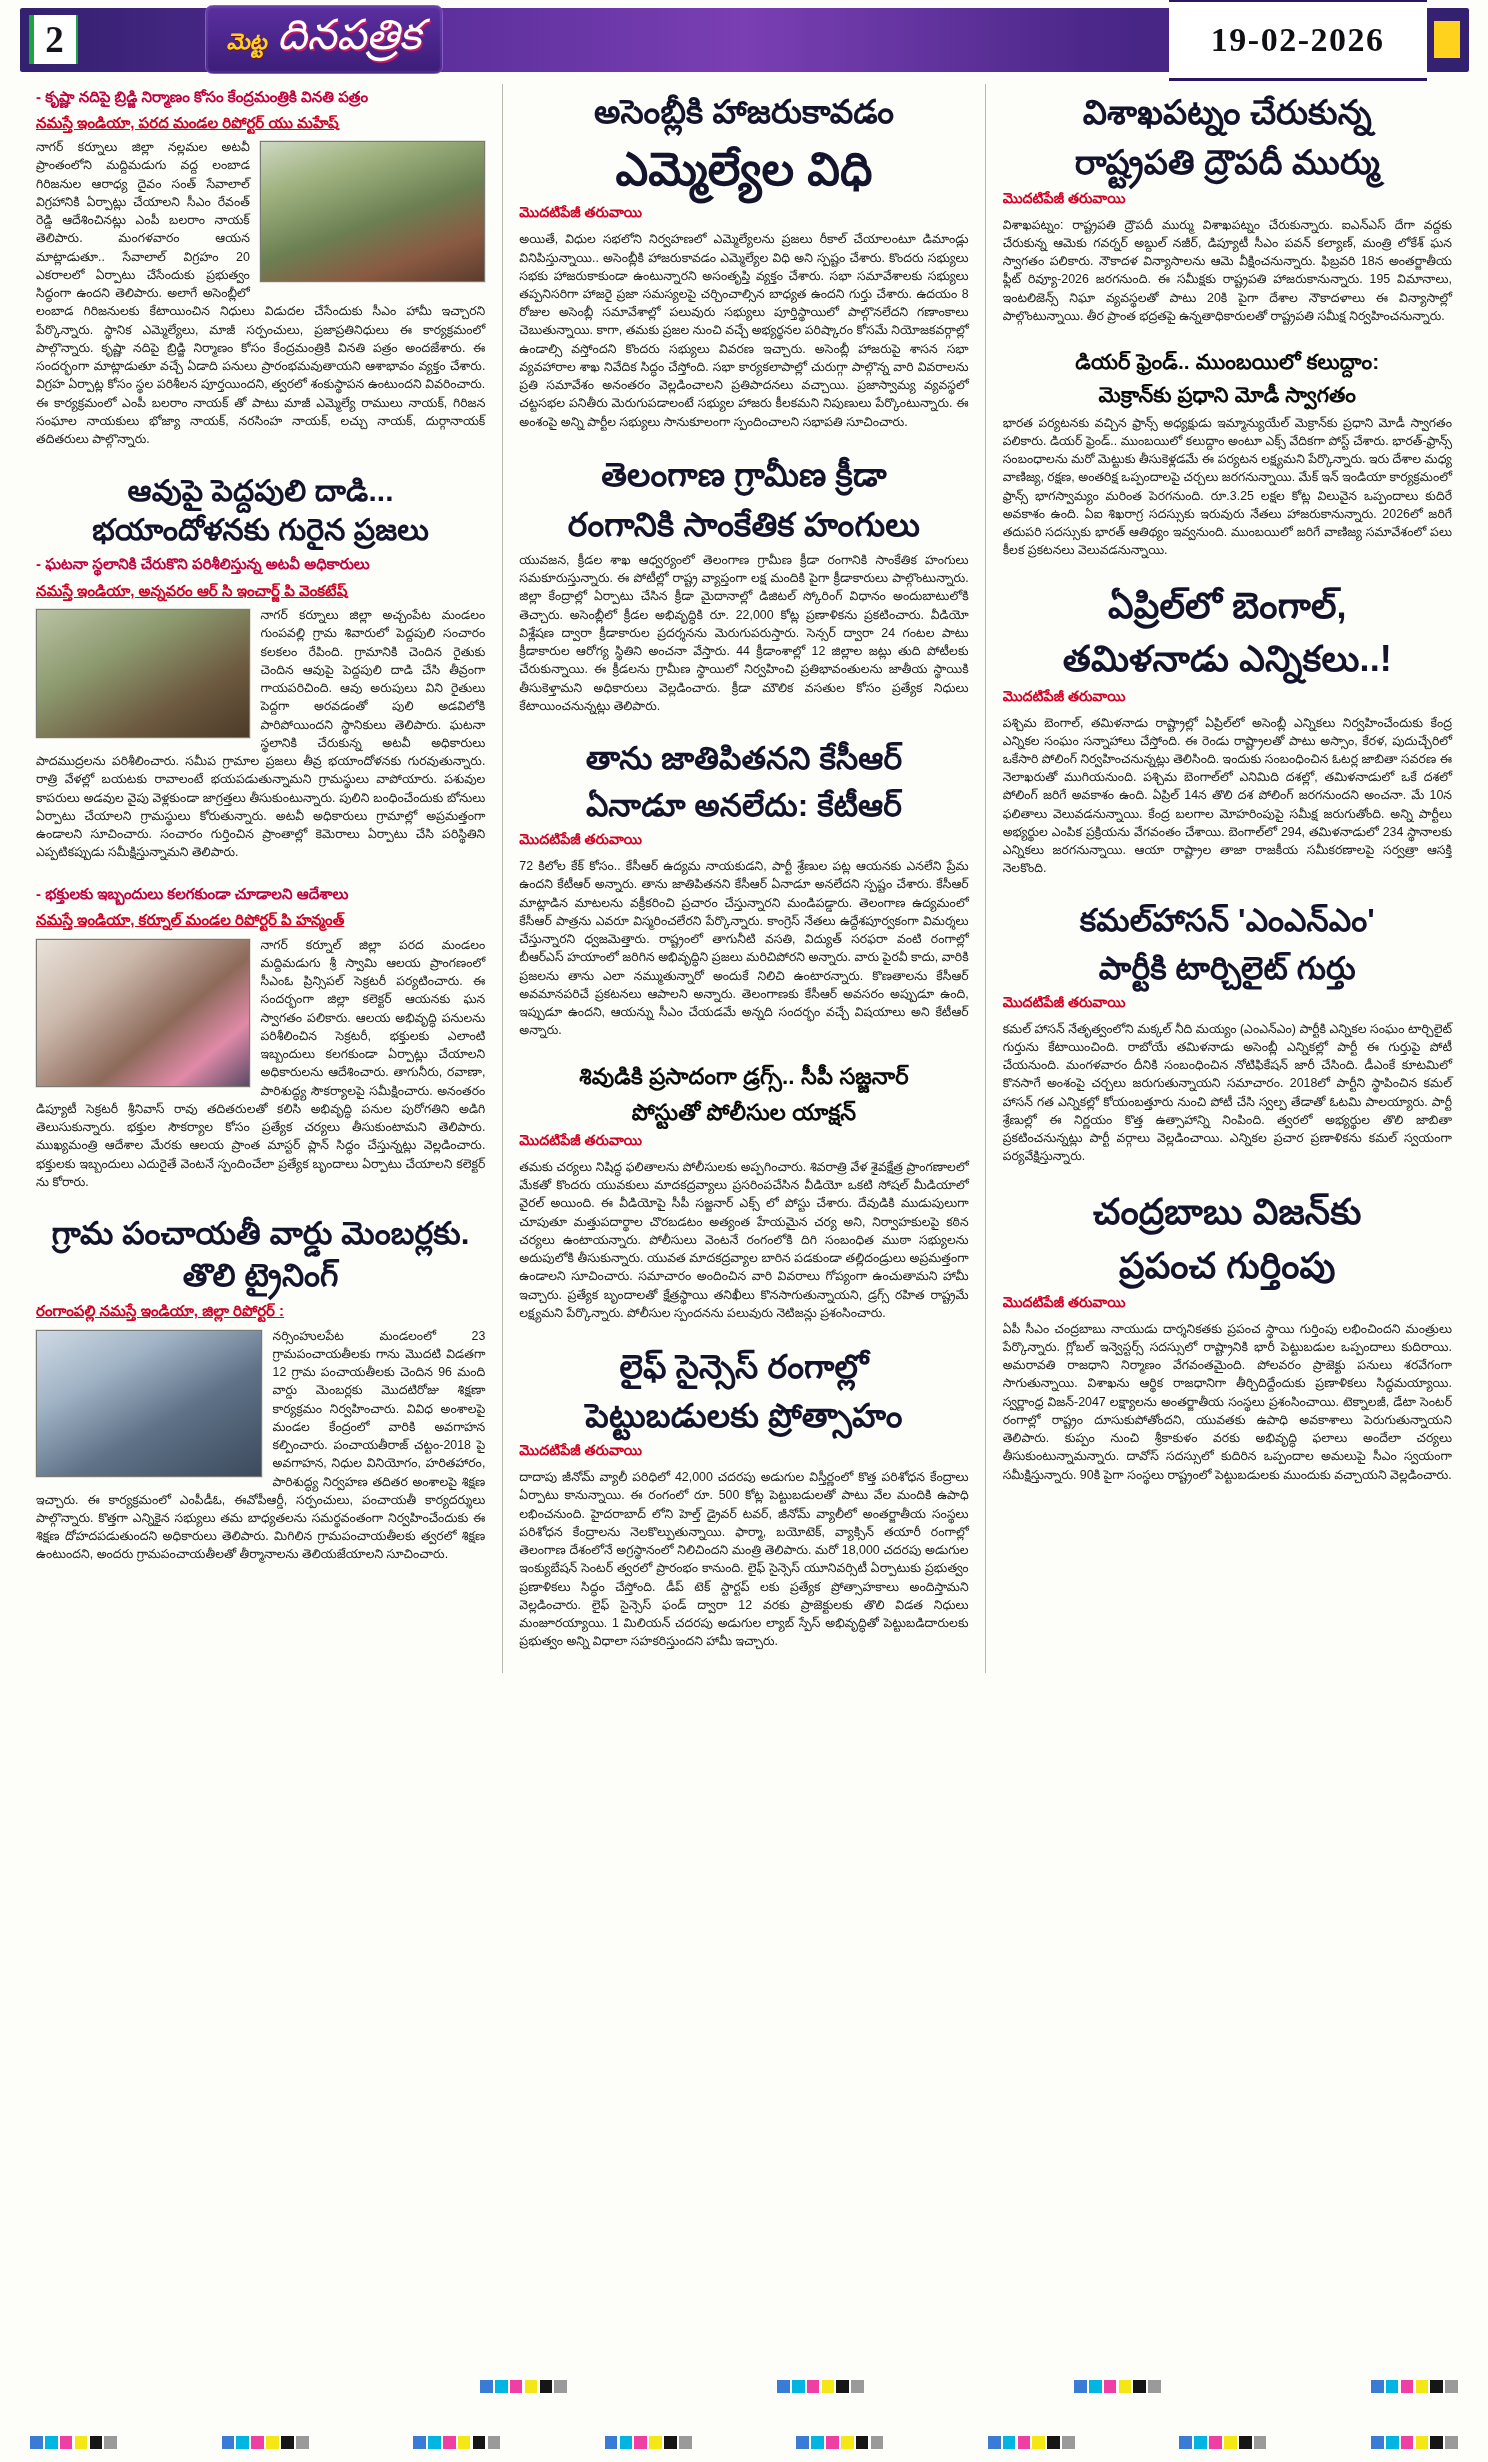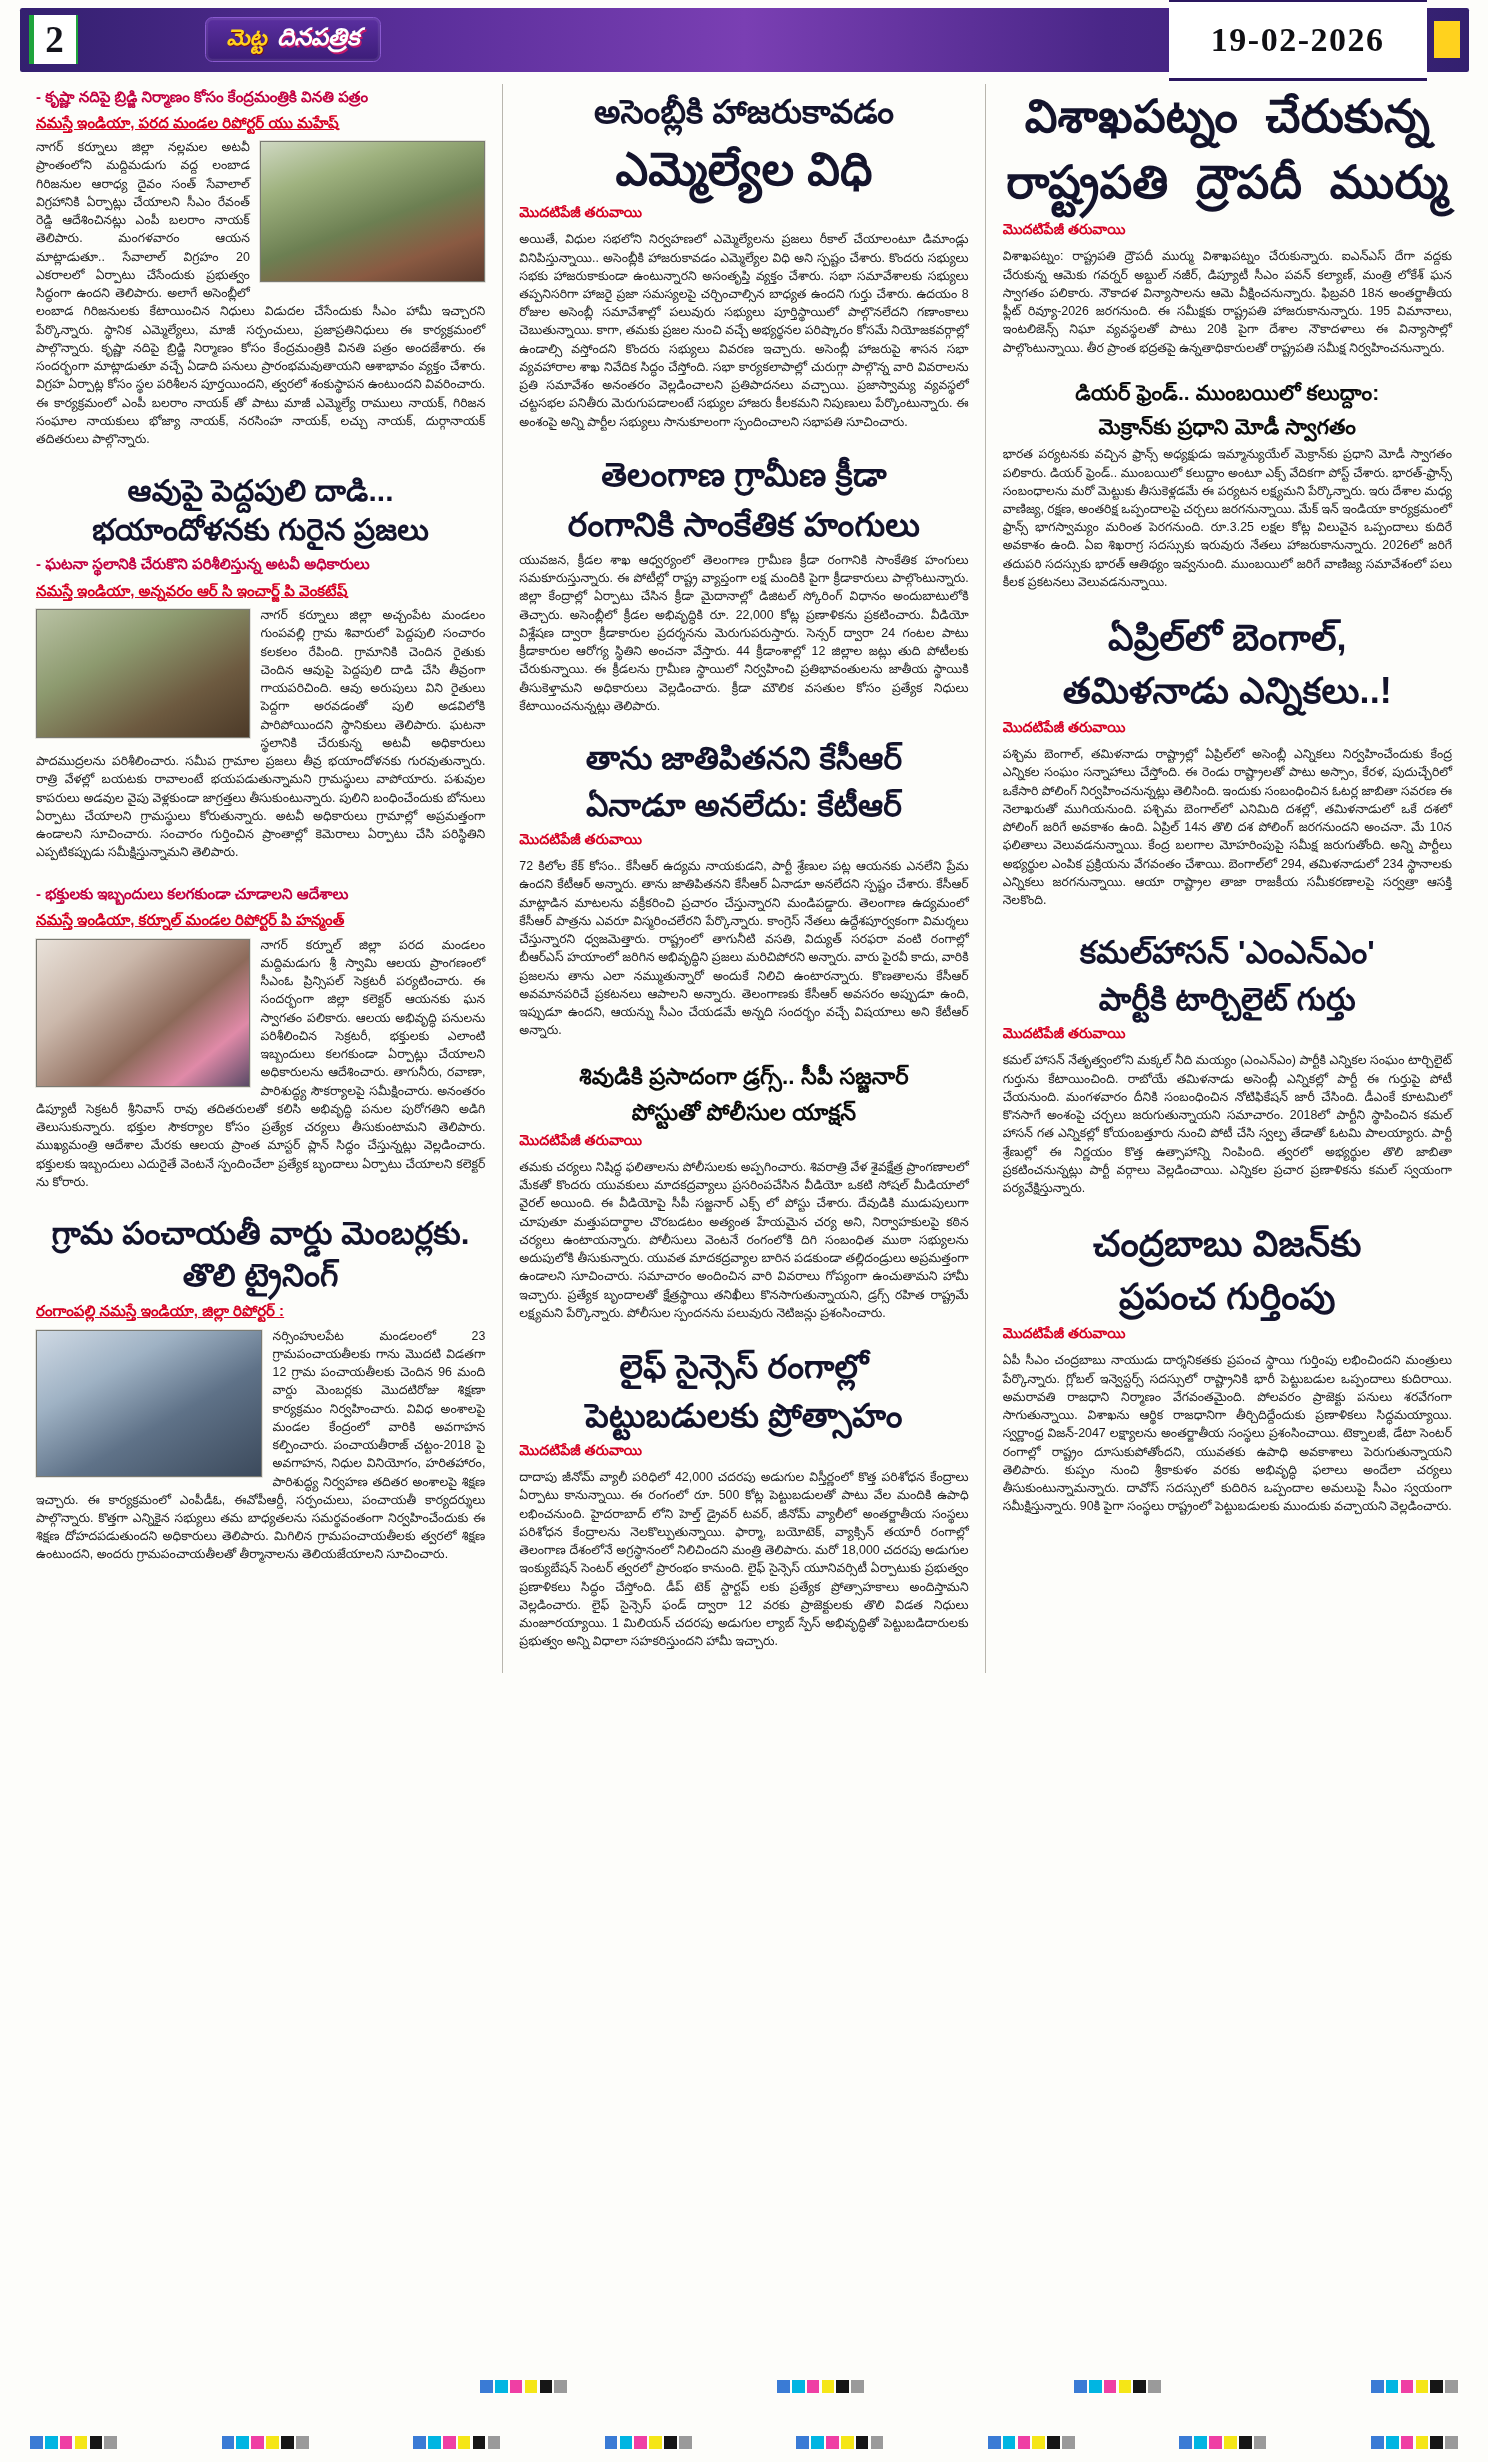--- a/index.html
+++ b/index.html
@@ -20,39 +20,39 @@
     border-left:5.2px solid #1ea43c; border-right:2.2px solid #1ea43c;
     display:flex; align-items:center; justify-content:center;
     font-size:37px; font-weight:bold; font-family:"Liberation Serif", serif;
   }
   .masthead {
     margin-left:127px; background:linear-gradient(180deg,#5a2fa0,#3c1d78);
     border:1.5px solid #8a5ad0; border-radius:7.5px; padding:4.5px 21px;
     display:flex; align-items:baseline; gap:10.5px; box-shadow:0 0 0 2.2px rgba(255,255,255,.08) inset;
   }
   .mast1 { color:#ffd21e; font-size:22px; font-weight:bold; font-style:italic; text-shadow:0.7px 0.7px 0 #7d0d0d; }
-  .mast2 { color:#ffffff; font-size:24px; font-weight:bold; font-style:italic; text-shadow:1.5px 1.5px 0 #c2186a; }
+  .mast2 { color:#ffffff; font-size:42px; font-weight:normal; font-style:italic; text-shadow:1.5px 1.5px 0 #c2186a; }
   .date-wrap {
     margin-left:auto; background:#ffffff; border-top:3px solid #2a175f; border-bottom:3px solid #2a175f;
     padding:19px 42px; font-family:"Liberation Serif", serif; font-weight:bold;
     font-size:34px; color:#101014; letter-spacing:1.5px;
   }
   .corner-block { width:25.5px; height:37px; background:#ffd21e; margin-left:7.5px; }
   
   .content { display:flex; margin-top:12px; }
   .col { flex:1 1 0; padding:0 16.5px; min-width:0; }
   .col + .col { border-left:0.7px solid #b9b6ae; }
   article { margin-bottom:22.5px; }
   article::after { content:""; display:block; clear:both; }
   .headline {
     font-weight:bold; color:#14142c; text-align:center; line-height:1.32;
     margin:6px 0 4.5px 0; letter-spacing:0.1px;
   }
   .h28 { font-size:21px; } .h30 { font-size:22.5px; } .h40 { font-size:30px; }
-  .h42 { font-size:31.5px; } .h44 { font-size:33px; } .h46 { font-size:46px;font-family:Liberation Mono, monospace; }
+  .h42 { font-size:31.5px; } .h44 { font-size:33px; } .h46 { font-size:34px; }
   .h48 { font-size:36px; } .h62 { font-size:46px; }
   .kicker { color:#0d0d0d; }
   .deck { color:#c2003f; font-size:15px; font-weight:bold; text-align:left; margin:3px 0 6px 0; line-height:1.35; }
   .byline { color:#d50021; font-size:15px; font-weight:bold; margin:4.5px 0 6px 0; text-decoration:underline; line-height:1.3; }
   .continued { color:#d50021; font-size:14.2px; font-weight:bold; margin:4.5px 0 6px 0; }
   .bodytext { font-size:12.4px; line-height:1.47; text-align:justify; color:#191919; }
   .photo { border:0.7px solid #7a7a72; box-shadow:0 0 0 0.7px #d7d5cd; }
   .ph-right { float:right; margin:3px 0 7.5px 10.5px; }
   .ph-left  { float:left;  margin:3px 10.5px 7.5px 0; }
   .p1 { width:225px; height:141px; background:linear-gradient(160deg,#cfd8c2 0%,#9fb27f 25%,#6c7f52 55%,#8a5a42 78%,#5d3c2e 100%); }

